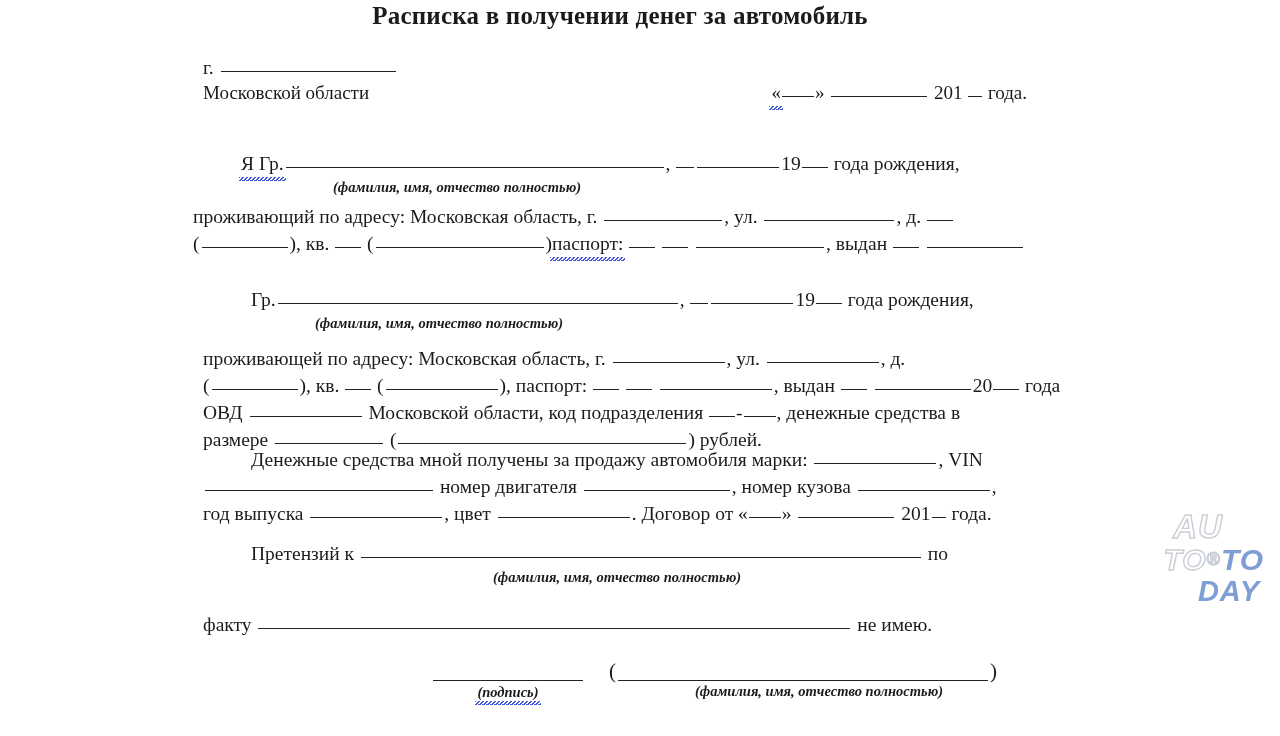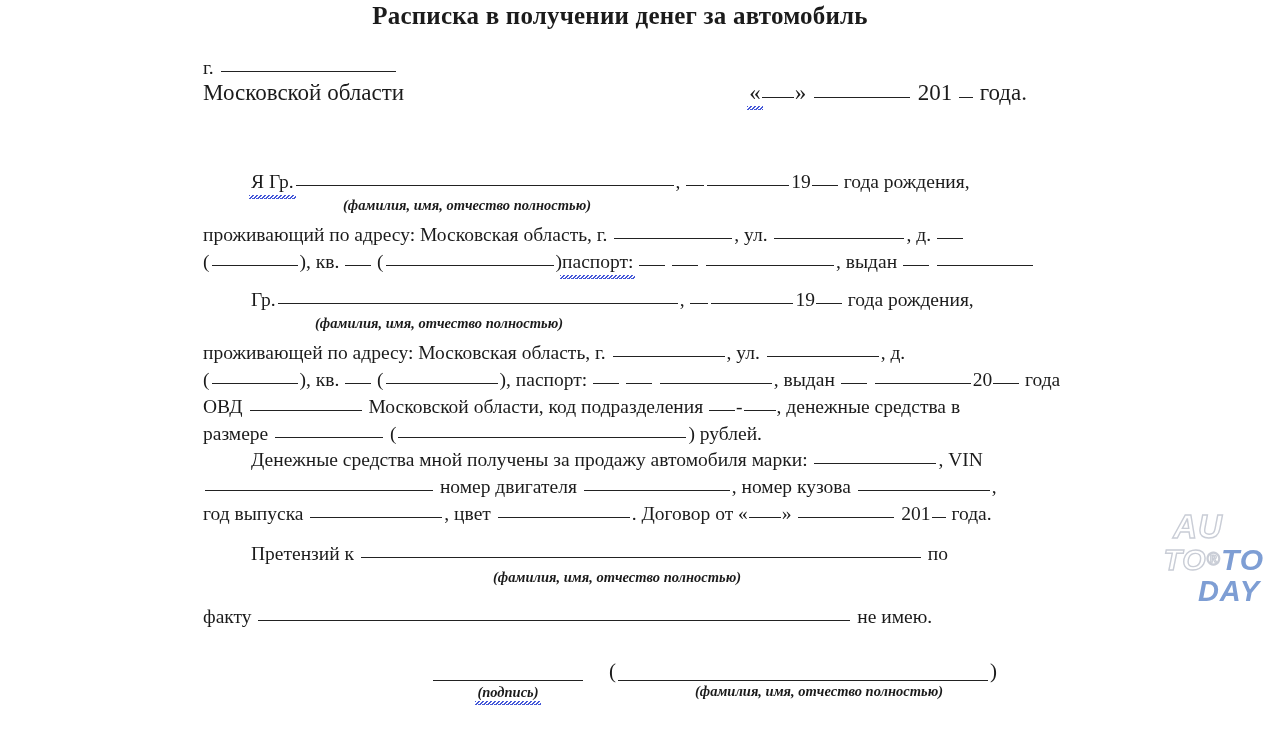--- a/index.html
+++ b/index.html
@@ -102,29 +102,29 @@
     background-size: 4px 4px;
     opacity: .95;
   }
 
   
   .blk { position: absolute; }
 
   #header-block { left: 203px; top: 56px; width: 860px; }
   #header-block .city-row { font-size: 19.5px; line-height: 24px; white-space: nowrap; }
   #header-block .region-row {
-    font-size: 23px;
+    font-size: 19px;
     line-height: 26px;
     display: flex;
     justify-content: space-between;
     align-items: baseline;
     width: 824px;
   }
 
-  #para1 { left: 203px; top: 150px; width: 852px; margin-top: 18px; }
+  #para1 { left: 193px; top: 150px; width: 852px; }
   #para2 { left: 203px; top: 286px; width: 852px; }
   #para3 { left: 203px; top: 446px; width: 852px; }
   #para4 { left: 203px; top: 540px; width: 852px; }
   #signature-block { left: 203px; top: 660px; width: 852px; }
 
   .indent { display: inline-block; width: 48px; }
 
   .sig-row {
     display: flex;
     align-items: flex-end;
@@ -255,21 +255,21 @@
   </div>
 
   <div class="blk body-wrap" id="para2" style="top:286px">
     <div class="ln">
       <span class="indent"></span><span>Гр.</span><span class="blank" style="width:400px"></span><span>,</span>
       <span class="tick w18"></span><span class="blank" style="width:82px"></span><span>19</span><span class="tick w26"></span>
       <span>года рождения,</span>
     </div>
     <div class="caption" style="padding-left:112px;margin-top:-3px">(фамилия, имя, отчество полностью)</div>
 
-    <div class="ln" style="margin-top:2px">
+    <div class="ln" style="margin-top:8px">
       <span>проживающей по адресу: Московская область, г.</span>
       <span class="blank" style="width:112px"></span><span>, ул.</span>
       <span class="blank" style="width:112px"></span><span>, д.</span>
     </div>
 
     <div class="ln">
       <span>(</span><span class="blank" style="width:86px"></span><span>), кв.</span>
       <span class="tick w26"></span>
       <span>(</span><span class="blank" style="width:112px"></span><span>), паспорт:</span>
       <span class="tick w26"></span>
@@ -318,21 +318,21 @@
   </div>
 
   <div class="blk body-wrap" id="para4" style="top:540px">
     <div class="ln">
       <span class="indent"></span><span>Претензий к</span>
       <span class="blank" style="width:560px"></span>
       <span>по</span>
     </div>
     <div class="caption" style="padding-left:290px;margin-top:-3px">(фамилия, имя, отчество полностью)</div>
 
-    <div class="ln" style="margin-top:12px">
+    <div class="ln" style="margin-top:20px">
       <span>факту</span>
       <span class="blank" style="width:592px"></span>
       <span>не имею.</span>
     </div>
   </div>
 
   <div class="blk" id="signature-block">
     <div class="sig-row">
       <span class="sig-line"></span>
       <span class="sig-paren">(</span>

